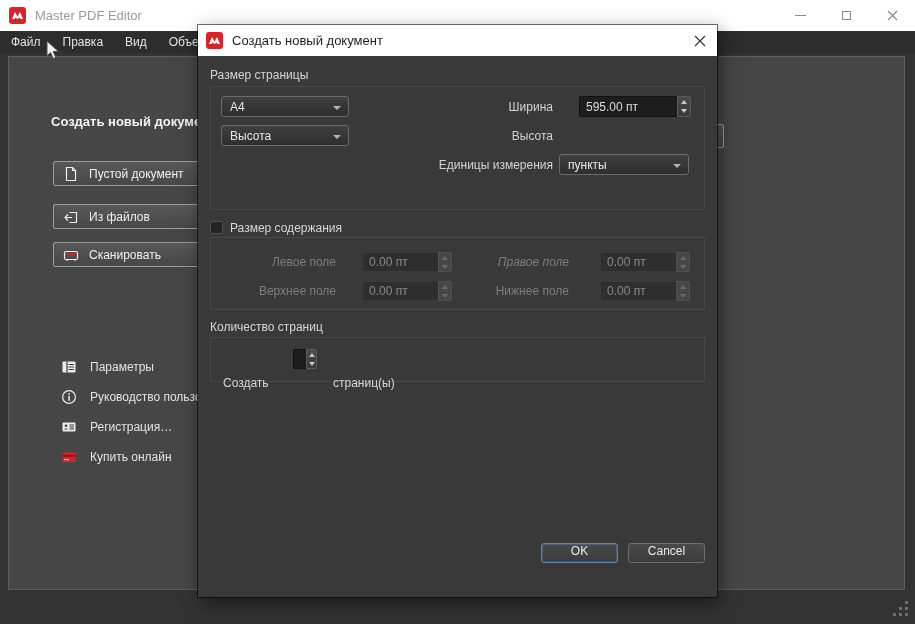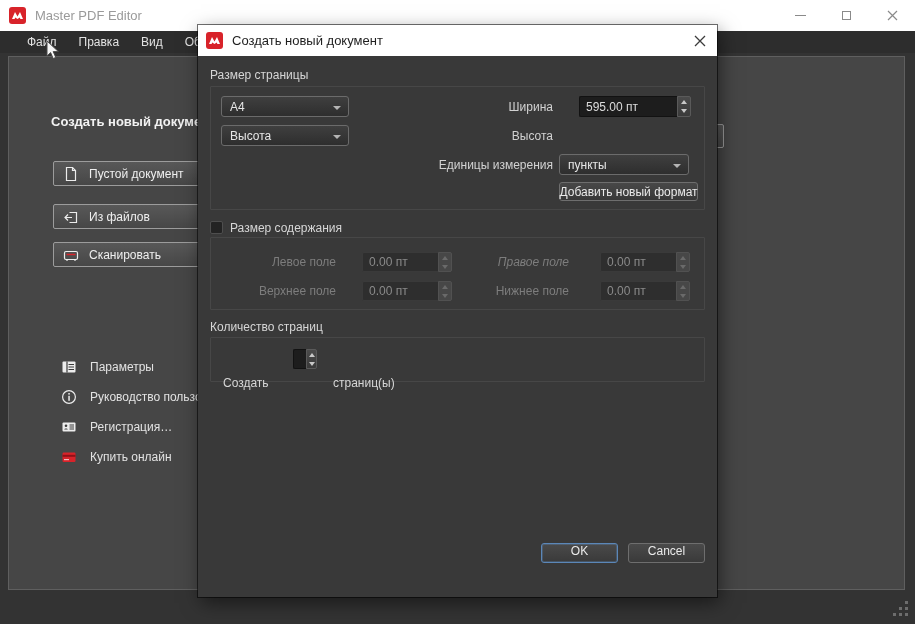--- a/index.html
+++ b/index.html
@@ -15,21 +15,21 @@
   
   .titlebar { position:absolute; left:0; top:0; width:915px; height:31px; background:#ffffff; display:flex; align-items:center; }
   .app-logo { width:17px; height:17px; margin-left:9px; flex:0 0 auto; }
   .app-title { margin-left:9px; color:#9a9a9a; font-size:13px; }
   .win-controls { margin-left:auto; display:flex; height:100%; }
   .win-btn { width:46px; height:100%; display:flex; align-items:center; justify-content:center; }
   .glyph-min { width:11px; height:1px; background:#8a8a8a; }
   .glyph-max { width:9px; height:9px; border:1px solid #8a8a8a; }
 
   
-  .menubar { position:absolute; left:0; top:31px; width:915px; height:22px; background:#2d2d2d; display:flex; align-items:center; color:#e2e2e2; padding-left:16px; }
+  .menubar { position:absolute; left:0; top:31px; width:915px; height:22px; background:#2d2d2d; display:flex; align-items:center; color:#e2e2e2; padding-left:0; }
   .menu-item { padding:3px 11px; }
 
   
   .main-panel { position:absolute; left:8px; top:56px; width:897px; height:534px; background:#464646; border:1px solid #5f5f5f; }
   .welcome-heading { position:absolute; left:42px; top:57px; font-size:13px; font-weight:bold; color:#f2f2f2; white-space:nowrap; }
   .welcome-btn { position:absolute; left:44px; width:175px; height:25px; border:1px solid #9c9c9c; border-radius:2px;
                  background:linear-gradient(#585858,#474747); display:flex; align-items:center; gap:10px;
                  padding-left:9px; color:#efefef; white-space:nowrap; overflow:hidden; }
   .welcome-btn svg { flex:0 0 auto; }
   .fragment-btn { position:absolute; left:682px; top:67px; width:33px; height:24px; border:1px solid #9c9c9c; border-radius:2px;
@@ -242,23 +242,20 @@
       </div>
 
       <div class="field-label" style="left:192px; top:38px; width:150px;">Высота</div>
 
       <div class="field-label" style="left:172px; top:67px; width:170px;">Единицы измерения</div>
       <div class="combo" style="left:348px; top:67px; width:130px;">
         <span>пункты</span>
         <span class="arrow"></span>
       </div>
 
-      <div class="push-btn" style="left:348px; top:95px; width:139px;">
-        <span>Добавить новый формат</span>
-      </div>
     </div>
 
     <div class="checkbox"></div>
     <div class="section-label" style="left:32px; top:196px;">Размер содержания</div>
     <div class="groupbox g2">
 
       <div class="field-label dis" style="left:12px; top:14px; width:113px; height:20px;">Левое поле</div>
       <div class="spinfield dis" style="left:131px; top:14px; width:110px; height:20px;">
         <input disabled="" value="0.00 пт" style="">
         <div class="spin-col">

